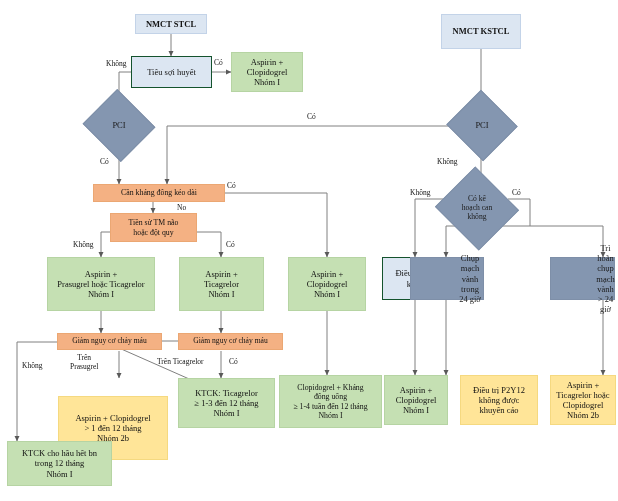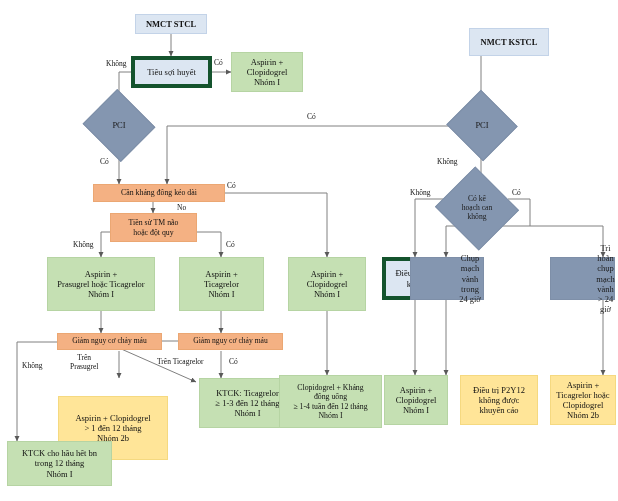--- a/index.html
+++ b/index.html
@@ -2,21 +2,21 @@
 <html><head>
 <meta charset="utf-8">
 <style>
   html,body{margin:0;padding:0;background:#ffffff;}
   body{font-family:"Liberation Serif", serif;}
   #canvas{position:relative;width:618px;height:501px;background:#fff;overflow:hidden;}
   .node{position:absolute;box-sizing:border-box;display:flex;align-items:center;
         justify-content:center;text-align:center;line-height:1.18;color:#111;
         font-size:8.5px;white-space:pre-line;padding:1px 2px;font-family:Liberation Serif, serif;}
   .n-blue{background:#dce6f2;border:1px solid #c3d3e8;font-weight:bold;font-size:8.5px;}
-  .n-bluelight{background:#dce6f2;border:4px solid #14532d;}
+  .n-bluelight{background:#dce6f2;border:1px solid #14532d;}
   .n-slate{background:#8496b0;border:1px solid #7e8fa8;color:#1b1b1b;padding-left:48px;}
   .n-green{background:#c5e0b3;border:1px solid #b6d4a3;}
   .n-orange{background:#f4b183;border:1px solid #eba773;}
   .n-amber{background:#ffe598;border:1px solid #f5d980;}
   .diamond{position:absolute;display:flex;align-items:center;justify-content:center;}
   .diamond .dshape{position:absolute;inset:0;background:#8496b0;
         transform:rotate(45deg);border:1px solid #7e8fa8;}
   .diamond .dtext{position:relative;z-index:2;text-align:center;font-size:8.5px;
         line-height:1.15;color:#1b1b1b;white-space:pre-line;}
   .lbl{position:absolute;font-size:7.5px;color:#111;white-space:nowrap;}
@@ -81,21 +81,21 @@
       <path d="M603,226 L603,257" marker-end="url(#ar)"></path>
 
       <path d="M415,300 L415,375" marker-end="url(#ar)"></path>
       <path d="M446,300 L446,375" marker-end="url(#ar)"></path>
       <path d="M603,300 L603,375" marker-end="url(#ar)"></path>
     </g>
   </svg>
 
   <div class="node n-blue" style="left:135px;top:14px;width:72px;height:20px;">NMCT STCL</div>
 
-  <div class="node n-blue" style="left:441px;top:28px;width:80px;height:28px;margin-left:28px;">NMCT KSTCL</div>
+  <div class="node n-blue" style="left:441px;top:14px;width:80px;height:35px;">NMCT KSTCL</div>
 
   <div class="node n-bluelight" style="left:131px;top:56px;width:81px;height:32px;">Tiêu sợi huyết</div>
 
   <div class="node n-green" style="left:231px;top:52px;width:72px;height:40px;">Aspirin +
 Clopidogrel
 Nhóm I</div>
 
   <div class="diamond" style="left:92px;top:101px;width:54px;height:49px;">
     <div class="dshape"></div>
     <div class="dtext">PCI</div>
@@ -119,21 +119,21 @@
 Nhóm I</div>
 
   <div class="node n-orange" style="left:57px;top:333px;width:105px;height:17px;font-size:7.6px;">Giảm nguy cơ chảy máu</div>
 
   <div class="node n-orange" style="left:178px;top:333px;width:105px;height:17px;font-size:7.6px;">Giảm nguy cơ chảy máu</div>
 
   <div class="node n-amber" style="left:58px;top:396px;width:110px;height:64px;">Aspirin + Clopidogrel
 &gt; 1 đến 12 tháng
 Nhóm 2b</div>
 
-  <div class="node n-green" style="left:178px;top:378px;width:97px;height:50px;margin-left:21px;">KTCK: Ticagrelor
+  <div class="node n-green" style="left:178px;top:378px;width:97px;height:50px;">KTCK: Ticagrelor
 ≥ 1-3 đến 12 tháng
 Nhóm I</div>
 
   <div class="node n-green" style="left:279px;top:375px;width:103px;height:53px;font-size:7.8px;">Clopidogrel + Kháng
 đông uống
 ≥ 1-4 tuần đến 12 tháng
 Nhóm I</div>
 
   <div class="node n-green" style="left:7px;top:441px;width:105px;height:45px;">KTCK cho hầu hết bn
 trong 12 tháng

